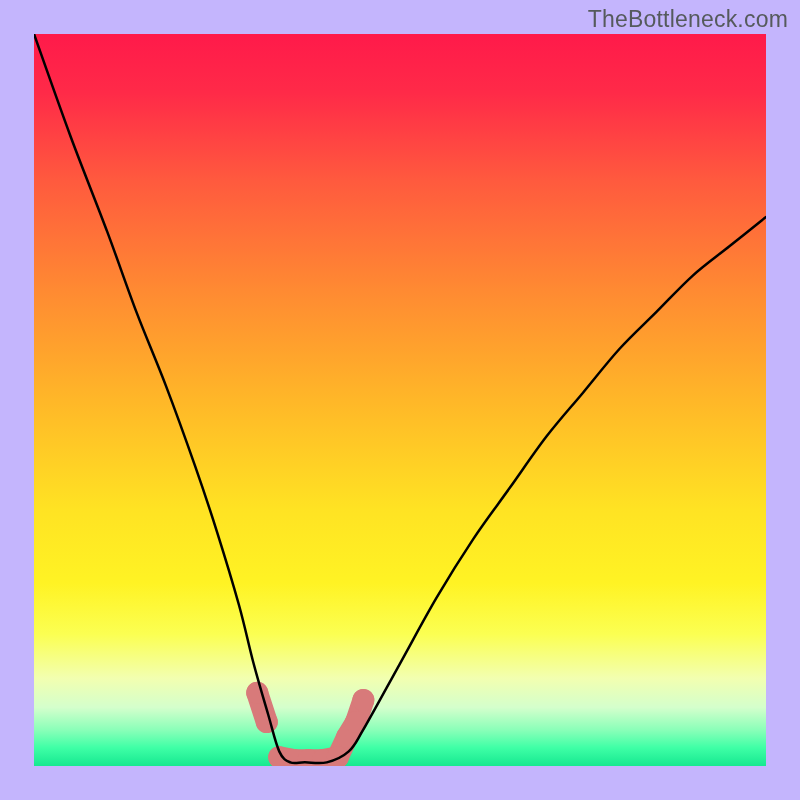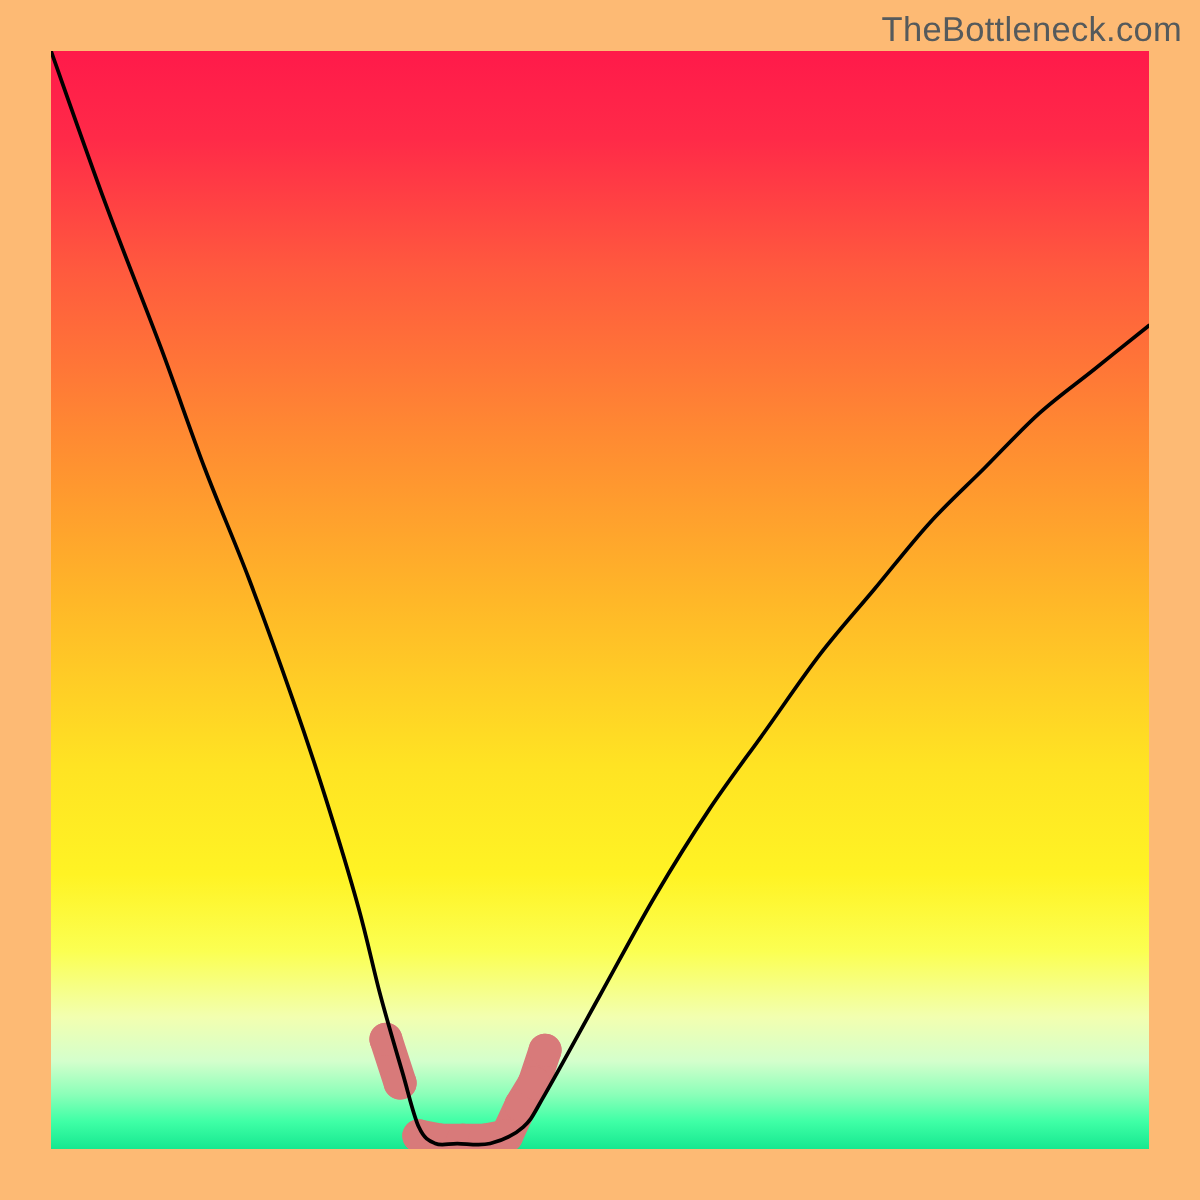--- a/index.html
+++ b/index.html
@@ -10,21 +10,21 @@
     background: #000;
     overflow: hidden;
     font-family: Arial, Helvetica, sans-serif;
   }
   .frame {
     position: absolute;
     left: 0;
     top: 0;
     width: 800px;
     height: 800px;
-    background: #fdba74;
+    background: #c4b5fd;
   }
   .plot-area {
     position: absolute;
     left: 34px;
     top: 34px;
     width: 732px;
     height: 732px;
     overflow: hidden;
   }
   .gradient {

